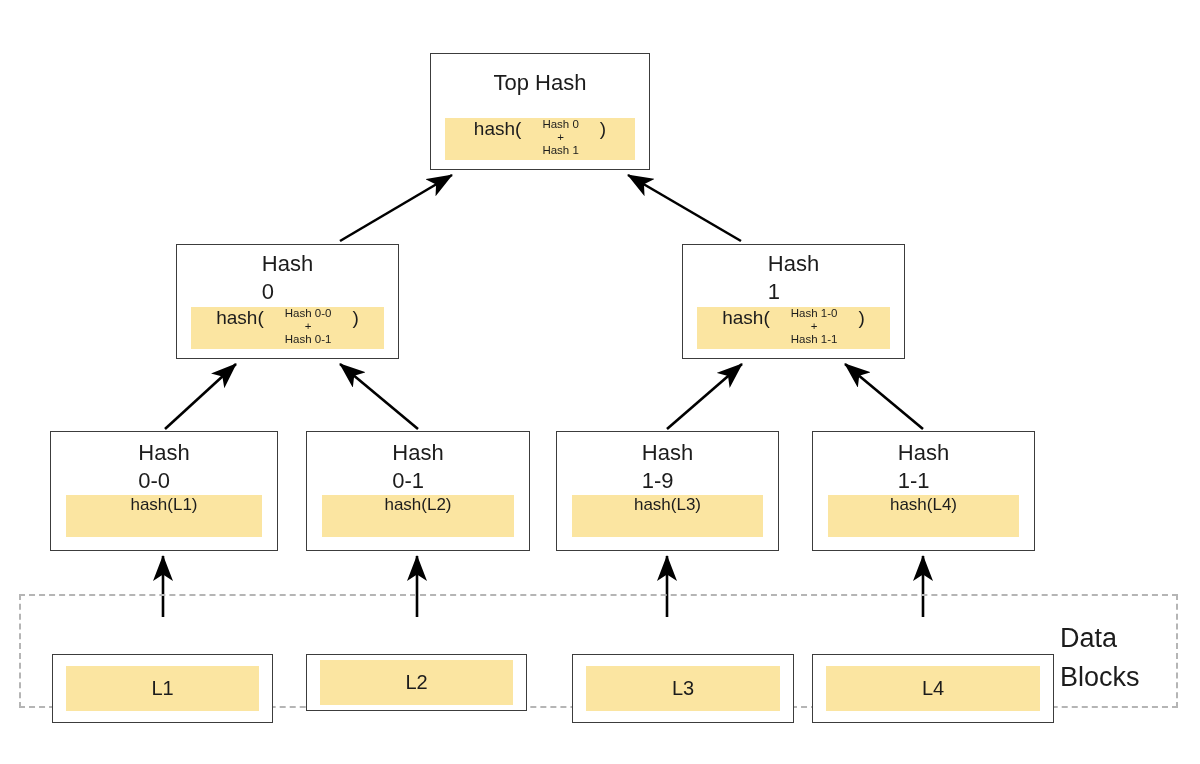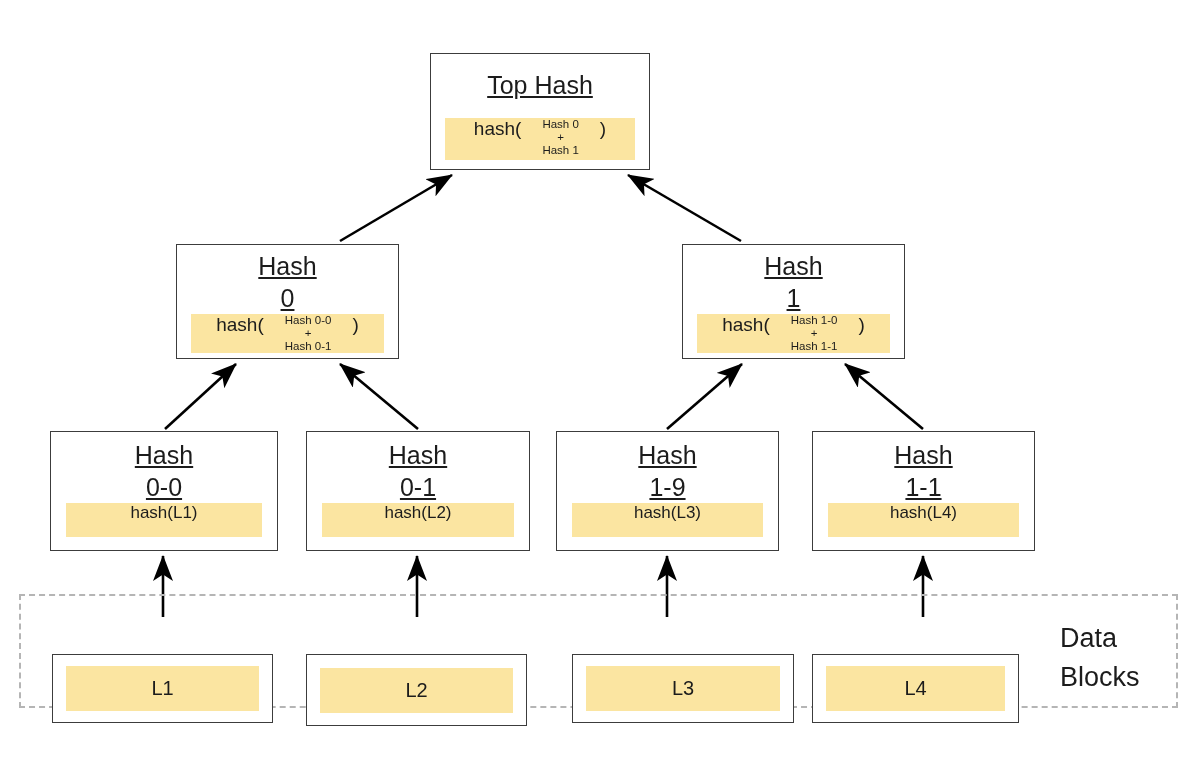--- a/index.html
+++ b/index.html
@@ -21,25 +21,23 @@
   .node{
     position:absolute;
     background:#ffffff;
     border:1.6px solid var(--border);
     box-sizing:border-box;
     display:flex;
     flex-direction:column;
     align-items:center;
   }
   .node-title{
-    font-size:25px;
+    font-size:22px;
     line-height:1.28;
-    text-align:center;
     white-space:pre-line;
-    text-decoration:underline;
   }
   .t-pad-top{padding-top:15px;}
   .t-pad-mid{padding-top:5px;}
   .t-pad-leaf{padding-top:7px;}
   .formula{
     background:var(--hl);
     margin-top:auto;
     display:flex;
     align-items:flex-start;
     justify-content:center;
@@ -102,23 +100,23 @@
   }
   
   #node-top   {left:430px;top:53px; width:220px;height:117px;}
   #node-h0    {left:176px;top:244px;width:223px;height:115px;}
   #node-h1    {left:682px;top:244px;width:223px;height:115px;}
   #node-h00   {left:50px; top:431px;width:228px;height:120px;}
   #node-h01   {left:306px;top:431px;width:224px;height:120px;}
   #node-h10   {left:556px;top:431px;width:223px;height:120px;}
   #node-h11   {left:812px;top:431px;width:223px;height:120px;}
   #block-l1   {left:52px; top:618px;width:221px;height:69px;}
-  #block-l2   {left:306px;top:618px;width:221px;height:72px;}
+  #block-l2   {left:306px;top:618px;width:221px;height:57px;}
   #block-l3   {left:572px;top:618px;width:222px;height:69px;}
-  #block-l4   {left:812px;top:618px;width:207px;height:69px;}
+  #block-l4   {left:812px;top:618px;width:242px;height:69px;}
 </style>
 </head>
 <body>
 
 <div id="canvas">
 
   <svg id="arrows-layer" width="1200" height="764" viewBox="0 0 1200 764">
     <defs>
       <marker id="ah" markerUnits="userSpaceOnUse" markerWidth="27" markerHeight="20" refX="25" refY="10" orient="auto">
         <path d="M0,0 L26,10 L0,20 L6.5,10 Z" fill="#000000"></path>

